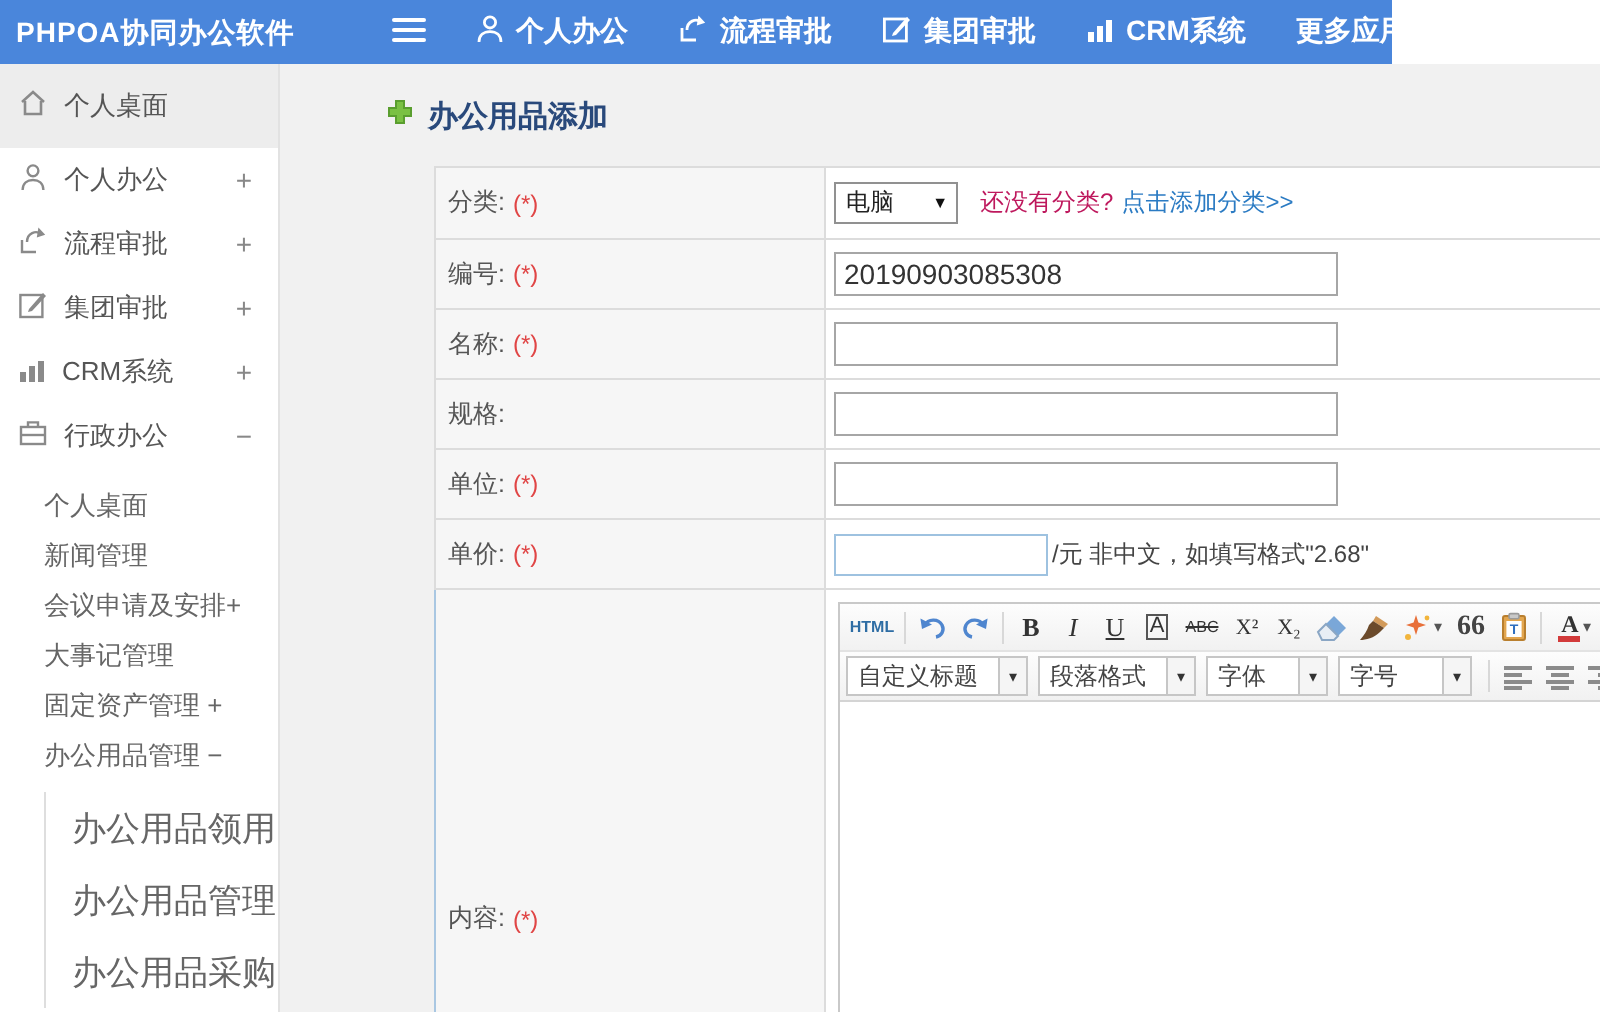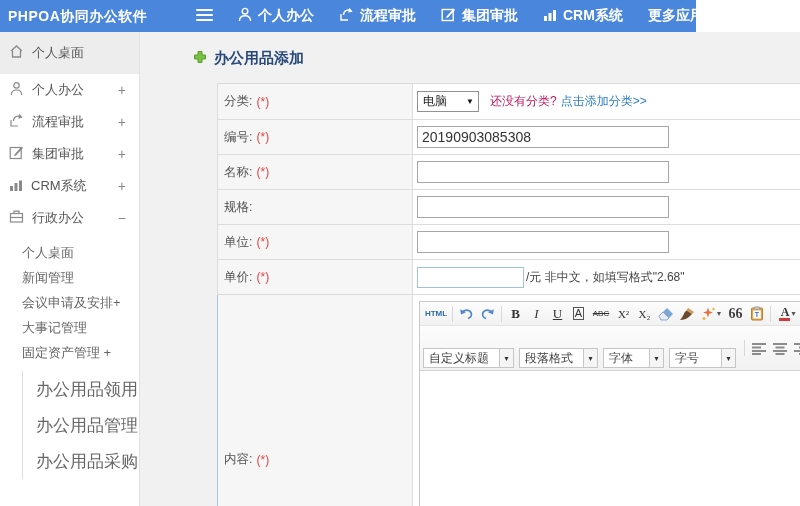--- a/index.html
+++ b/index.html
@@ -77,21 +77,21 @@
   .b-under { font-family:"Liberation Serif","DejaVu Serif",serif; font-size:13px; text-decoration:underline; }
   .b-abox { font-size:11px; border:1px solid #555; line-height:11px; padding:0 1px; }
   .b-strike { font-size:8px; text-decoration:line-through; letter-spacing:0; width:24px; }
   .b-supsub { font-size:11px; font-family:"Liberation Serif","DejaVu Serif",serif; }
   .b-quote { font-family:"Liberation Serif","DejaVu Serif",serif; font-weight:bold; font-size:14px; color:#444; }
   .mini-caret { font-size:8px; color:#555; margin-left:1px; }
   .b-fcolor { display:inline-flex; flex-direction:column; align-items:center; line-height:10px; }
   .b-fcolor .fc-a { font-family:"Liberation Serif","DejaVu Serif",serif; font-size:12px; font-weight:bold; }
   .fc-bar { width:11px; height:3px; background:#d23a3a; margin-top:1px; }
   .dd { display:inline-flex; height:20px; border:1px solid #c6c6c6; background:#fff;
-    margin-right:5px; cursor:pointer; flex:none;margin-top:20px; }
+    margin-right:5px; cursor:pointer; flex:none; }
   .dd .ddtxt { font-size:12px; color:#444; line-height:18px; padding:0 10px 0 5px; white-space:nowrap; }
   .dd .ddarr { width:14px; border-left:1px solid #c6c6c6; display:flex; align-items:center;
     justify-content:center; font-size:8px; color:#333; background:#f5f5f5; }
   #editor-body { height:200px; background:#fff; }
 </style>
 </head>
 <body>
 
 <div id="topbar">
   <div id="brand">PHPOA协同办公软件</div>
@@ -198,20 +198,23 @@
         <span>新闻管理</span>
       </div>
     <div class="sub-item">
         <span>会议申请及安排+</span>
       </div>
     <div class="sub-item">
         <span>大事记管理</span>
       </div>
     <div class="sub-item">
         <span>固定资产管理 +</span>
+      </div>
+    <div class="sub-item">
+        <span>办公用品管理 −</span>
       </div>
     <div class="subsub-wrap">
       <div class="subsub-item">
           <span>办公用品领用</span>
         </div>
       <div class="subsub-item">
           <span>办公用品管理</span>
         </div>
       <div class="subsub-item">
           <span>办公用品采购</span>

